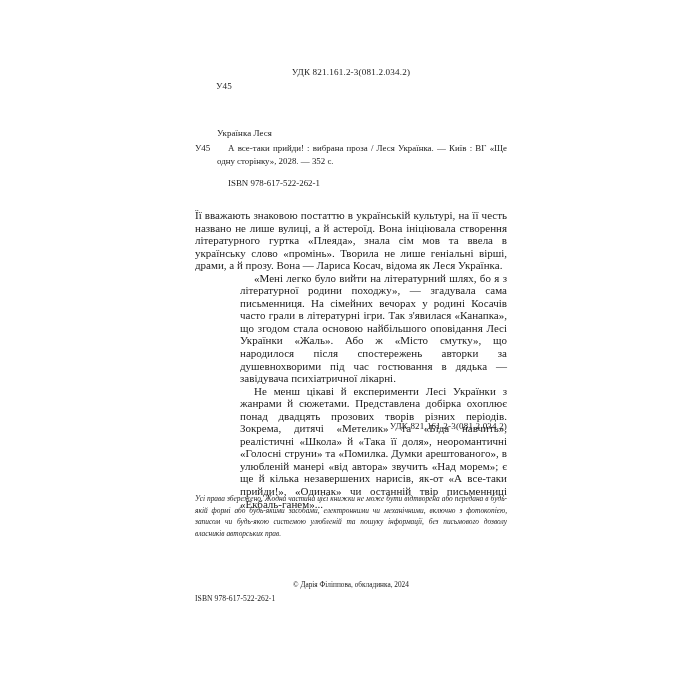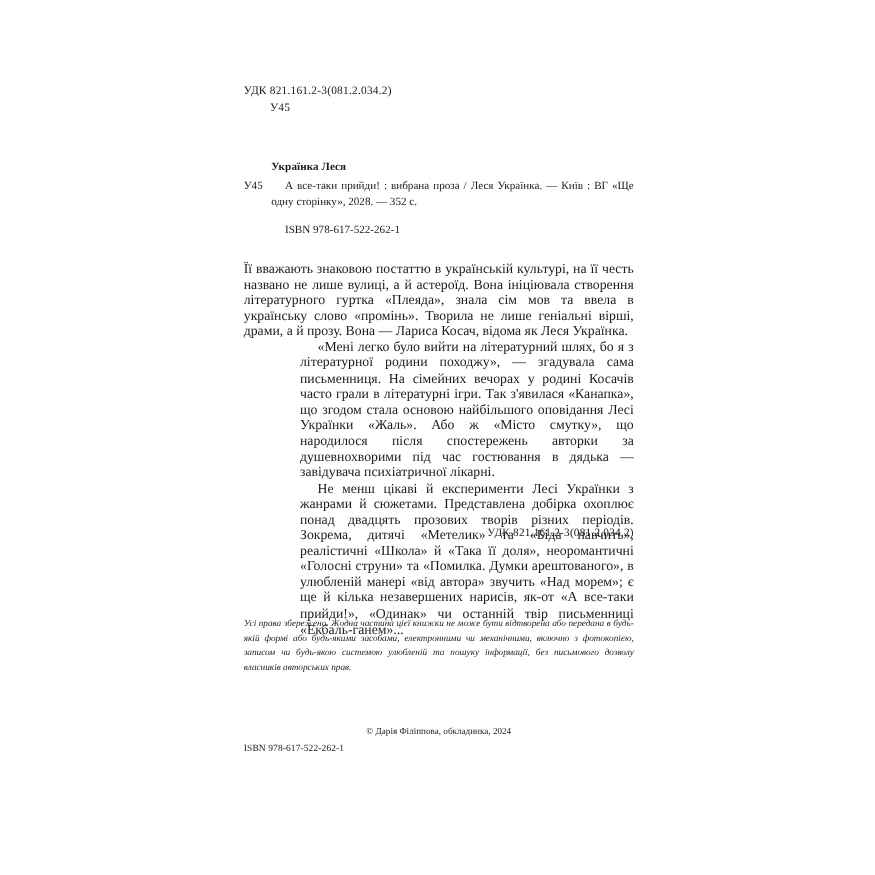--- a/index.html
+++ b/index.html
@@ -45,21 +45,21 @@
     padding-left: 21px;
   }
 
   
   .biblio {
     top: 127px;
     font-size: 8.9px;
     line-height: 13.2px;
   }
   .biblio .author {
-    font-weight: bold;
+    font-weight: normal;
     padding-left: 22px;
     letter-spacing: 0.01em;
   }
   .biblio .record {
     margin-top: 1.5px;
     display: flex;
     align-items: flex-start;
   }
   .biblio .cutter {
     width: 22px;
@@ -130,21 +130,21 @@
 
   
   .isbn-bottom {
     top: 594px;
     left: 195px;
     width: 140px;
     font-size: 7.6px;
     letter-spacing: 0.01em;
   }
 
-  .nowrap { white-space: nowrap; }
+  .nowrap { white-space: nowrap; text-align: center; }
 </style>
 </head>
 <body>
 
 <div class="page">
 
   <div class="block udc-header">
     <div class="line1 nowrap">УДК 821.161.2-3(081.2.034.2)</div>
     <div class="line2">У45</div>
   </div>

